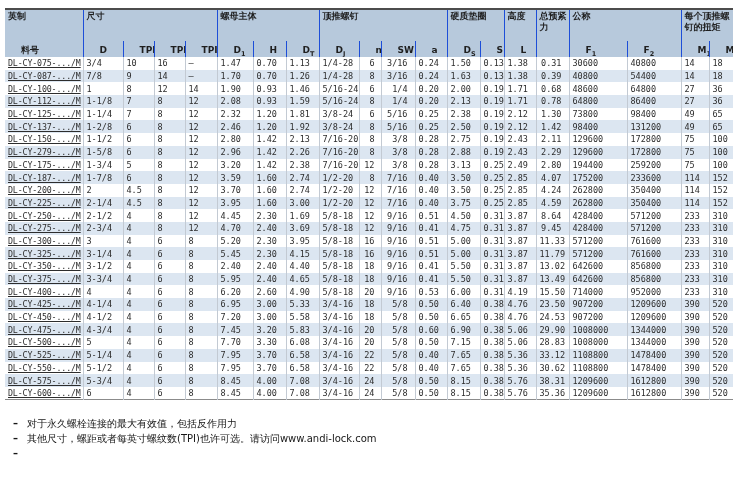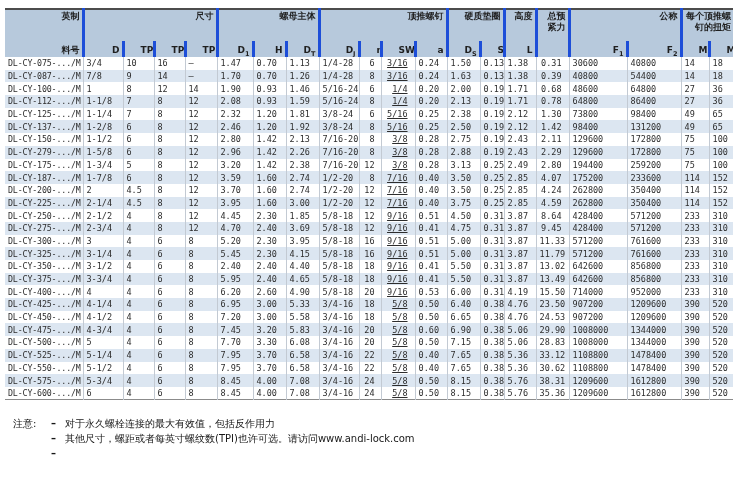--- a/index.html
+++ b/index.html
@@ -10,43 +10,43 @@
   }
   .wrap{padding:8px 3px 0 5px;}
 
   table{
     border-collapse:collapse;table-layout:fixed;width:728px;
     border-top:2px solid #4c4c4c;border-bottom:1px solid #8b8b8b;
   }
   thead th{
     background:var(--header-bg,#b7c9dc);
     font-size:9px;font-weight:bold;color:#1f1f1f;
-    text-align:right;padding:1px 2px 1px 3px;
+    text-align:left;padding:1px 2px 1px 3px;
     overflow:hidden;white-space:normal;line-height:11px;
     box-sizing:border-box;
   }
-  thead th + th{border-left:3px solid #1d4ed8;}
+  thead th + th{border-left:1px solid #1d4ed8;}
   thead tr.hr1 th{vertical-align:top;height:32px;}
   thead tr.hr2 th{vertical-align:bottom;height:15px;}
   thead tr.hr3 th{vertical-align:bottom;height:16px;padding-left:16px;}
   thead tr.hr4 th{vertical-align:top;height:14px;white-space:nowrap;}
   thead tr.hr4 th[colspan]{text-align:center;}
   thead sub{font-size:6.5px;line-height:0;}
 
   tbody td{
     font-family:"DejaVu Sans Mono", monospace;
     font-size:8.5px;color:#2d2d2d;line-height:12px;
     height:12.7px;box-sizing:border-box;
     padding:0 2px 0 3px;white-space:nowrap;overflow:hidden;
     border-left:1px solid #c3cad3;text-align:left;
   }
-  tbody td:first-child{border-left:none;}
+  tbody td:first-child{border-left:none;text-decoration:underline;}
   tbody tr:nth-child(even){background:var(--stripe,#dce6f1);}
   td.col-part{font-size:8.3px;letter-spacing:-0.15px;}
-  td.col-sw{text-align:right;padding-right:7px;text-decoration:underline;}
+  td.col-sw{text-align:right;padding-right:7px;}
   td.col-n{text-align:right;padding-right:6px;}
   td.col-wt{text-align:right;padding-right:7px;}
 
   .notes{
     display:flex;margin:16px 0 0 8px;
     font-size:10px;color:#161616;line-height:15px;
   }
   .notes-label{width:38px;flex:none;}
   .note-line{display:flex;}
   .note-line .dash{width:14px;flex:none;font-weight:bold;}
@@ -380,21 +380,21 @@
           <td class="col-m2">152</td>
         </tr>
         <tr>
           <td class="col-part">DL-CY-250-.../M</td>
           <td class="col-d">2-1/2</td>
           <td class="col-tpi1">4</td>
           <td class="col-tpi2">8</td>
           <td class="col-tpi3">12</td>
           <td class="col-d1">4.45</td>
           <td class="col-h">2.30</td>
-          <td class="col-dt">1.85</td>
+          <td class="col-dt">1.69</td>
           <td class="col-dj">5/8-18</td>
           <td class="col-n">12</td>
           <td class="col-sw">9/16</td>
           <td class="col-a">0.51</td>
           <td class="col-ds">4.50</td>
           <td class="col-s">0.31</td>
           <td class="col-l">3.87</td>
           <td class="col-wt">8.64</td>
           <td class="col-f1">428400</td>
           <td class="col-f2">571200</td>
@@ -706,21 +706,20 @@
           <td class="col-wt">35.36</td>
           <td class="col-f1">1209600</td>
           <td class="col-f2">1612800</td>
           <td class="col-m1">390</td>
           <td class="col-m2">520</td>
         </tr>
       </tbody>
   </table>
 
   <div class="notes">
-    <div class="notes-label">注意:</div>
     <div class="notes-items">
       <div class="note-line">
         <span class="dash">–</span>
         <span>对于永久螺栓连接的最大有效值，包括反作用力</span>
       </div>
       <div class="note-line">
         <span class="dash">–</span>
         <span>其他尺寸，螺距或者每英寸螺纹数(TPI)也许可选。请访问www.andi-lock.com</span>
       </div>
       <div class="note-line">

